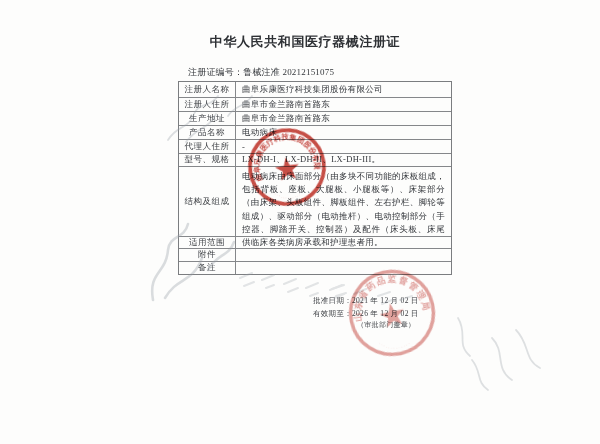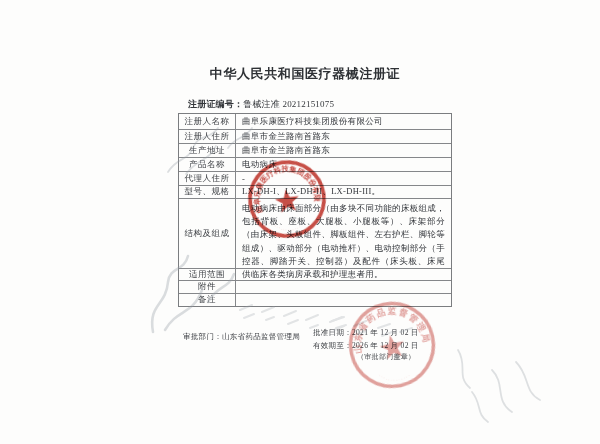--- a/index.html
+++ b/index.html
@@ -2,31 +2,31 @@
 <html><head>
 <meta charset="utf-8">
 <style>
   html,body{margin:0;padding:0;}
   body{
     width:600px;height:444px;position:relative;overflow:hidden;
     background:#fdfdfc;
     font-family:"Liberation Serif","DejaVu Serif",serif;
     color:#35383c;
   }
-  .page{position:absolute;inset:0;margin-top:32px;}
+  .page{position:absolute;inset:0;}
   .title{
     position:absolute;top:33px;left:0;right:0;text-align:center;
     font-size:13px;font-weight:700;letter-spacing:.6px;color:#2e3135;
     transform:translateX(5px);
   }
   .regline{
     position:absolute;top:66px;left:188px;font-size:9px;color:#34373b;
     letter-spacing:.2px;
   }
-  .regline .lbl{font-weight:700;}
+  .regline .lbl{font-weight:400;}
   
   .tbl{
     position:absolute;left:178px;top:81px;width:274px;
     border:1px solid #7b7d80;box-sizing:border-box;background:transparent;
   }
   .row{display:flex;box-sizing:border-box;}
   .row + .row{border-top:1px solid #85878a;}
   .cell{box-sizing:border-box;display:flex;align-items:center;}
   .cell.label{
     width:57px;justify-content:center;border-right:1px solid #85878a;
@@ -101,23 +101,20 @@
     </div>
     <div class="row h13">
       <div class="cell label">附件</div>
     </div>
     <div class="row h13">
       <div class="cell label">备注</div>
       <div class="cell value"></div>
     </div>
   </div>
 
-  <div class="foot foot-dept">
-    <span>审批部门：</span><span>山东省药品监督管理局</span>
-  </div>
   <div class="foot foot-date1">
     <span>批准日期：</span><span>2021 年 12 月 02 日</span>
   </div>
   <div class="foot foot-date2">
     <span>有效期至：</span><span>2026 年 12 月 02 日</span>
   </div>
   <div class="foot foot-sealnote">（审批部门盖章）</div>
 
   <svg class="ghost" width="600" height="444" viewBox="0 0 600 444">
     <g fill="none" stroke="#979ea6" stroke-linecap="round">

